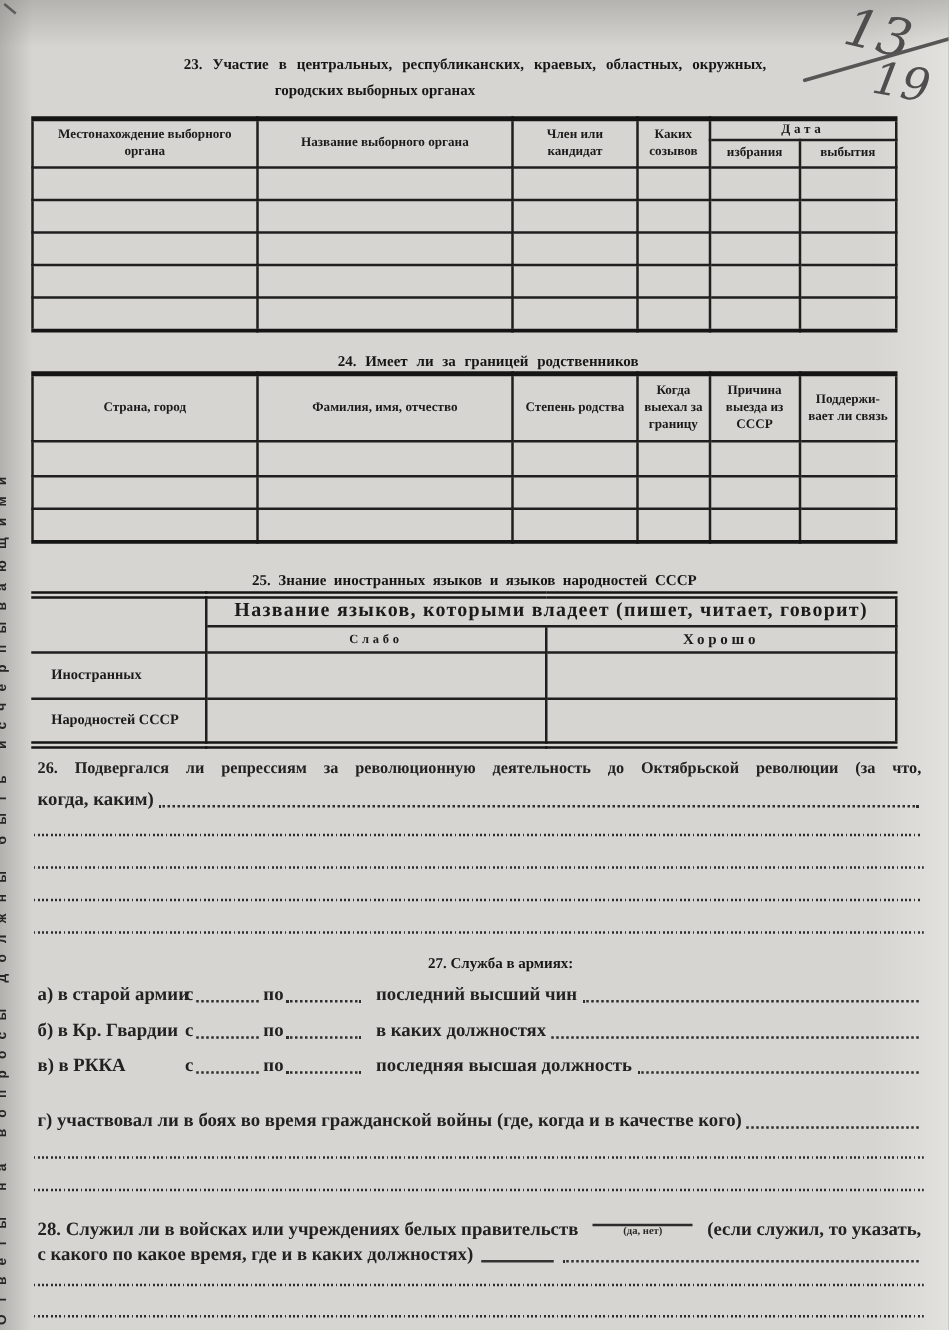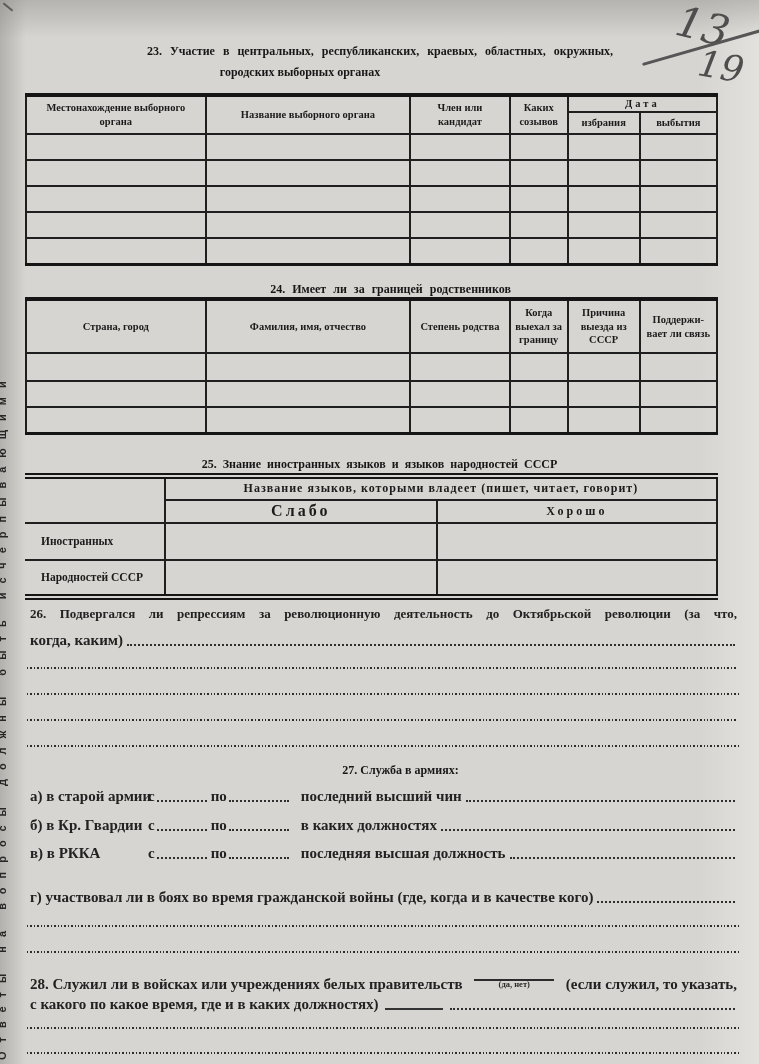--- a/index.html
+++ b/index.html
@@ -190,24 +190,24 @@
 
   <table class="t lang" style="left:25px;top:473px;width:693px;">
     <colgroup>
         <col style="width:20.2%">
         <col style="width:39.3%">
         <col style="width:40.5%">
       </colgroup>
     <thead>
       <tr style="height:24px;">
         <th rowspan="2" style="border-left:none;"></th>
-        <th colspan="2" style="font-size:12px;letter-spacing:1px;">Название языков, которыми владеет (пишет, читает, говорит)</th>
+        <th colspan="2" style="font-size:16px;letter-spacing:1px;">Название языков, которыми владеет (пишет, читает, говорит)</th>
       </tr>
       <tr style="height:21px;">
-        <th style="font-size:16px;letter-spacing:3px;">Слабо</th>
+        <th style="font-size:10px;letter-spacing:3px;">Слабо</th>
         <th style="font-size:12px;letter-spacing:3px;">Хорошо</th>
       </tr>
     </thead>
     <tbody>
       <tr style="height:37px;">
         <td style="font-weight:700;font-size:11.5px;text-align:left;padding-left:16px;border-left:none;">Иностранных</td>
         <td></td>
           <td></td>
       </tr>
       <tr style="height:37px;">

